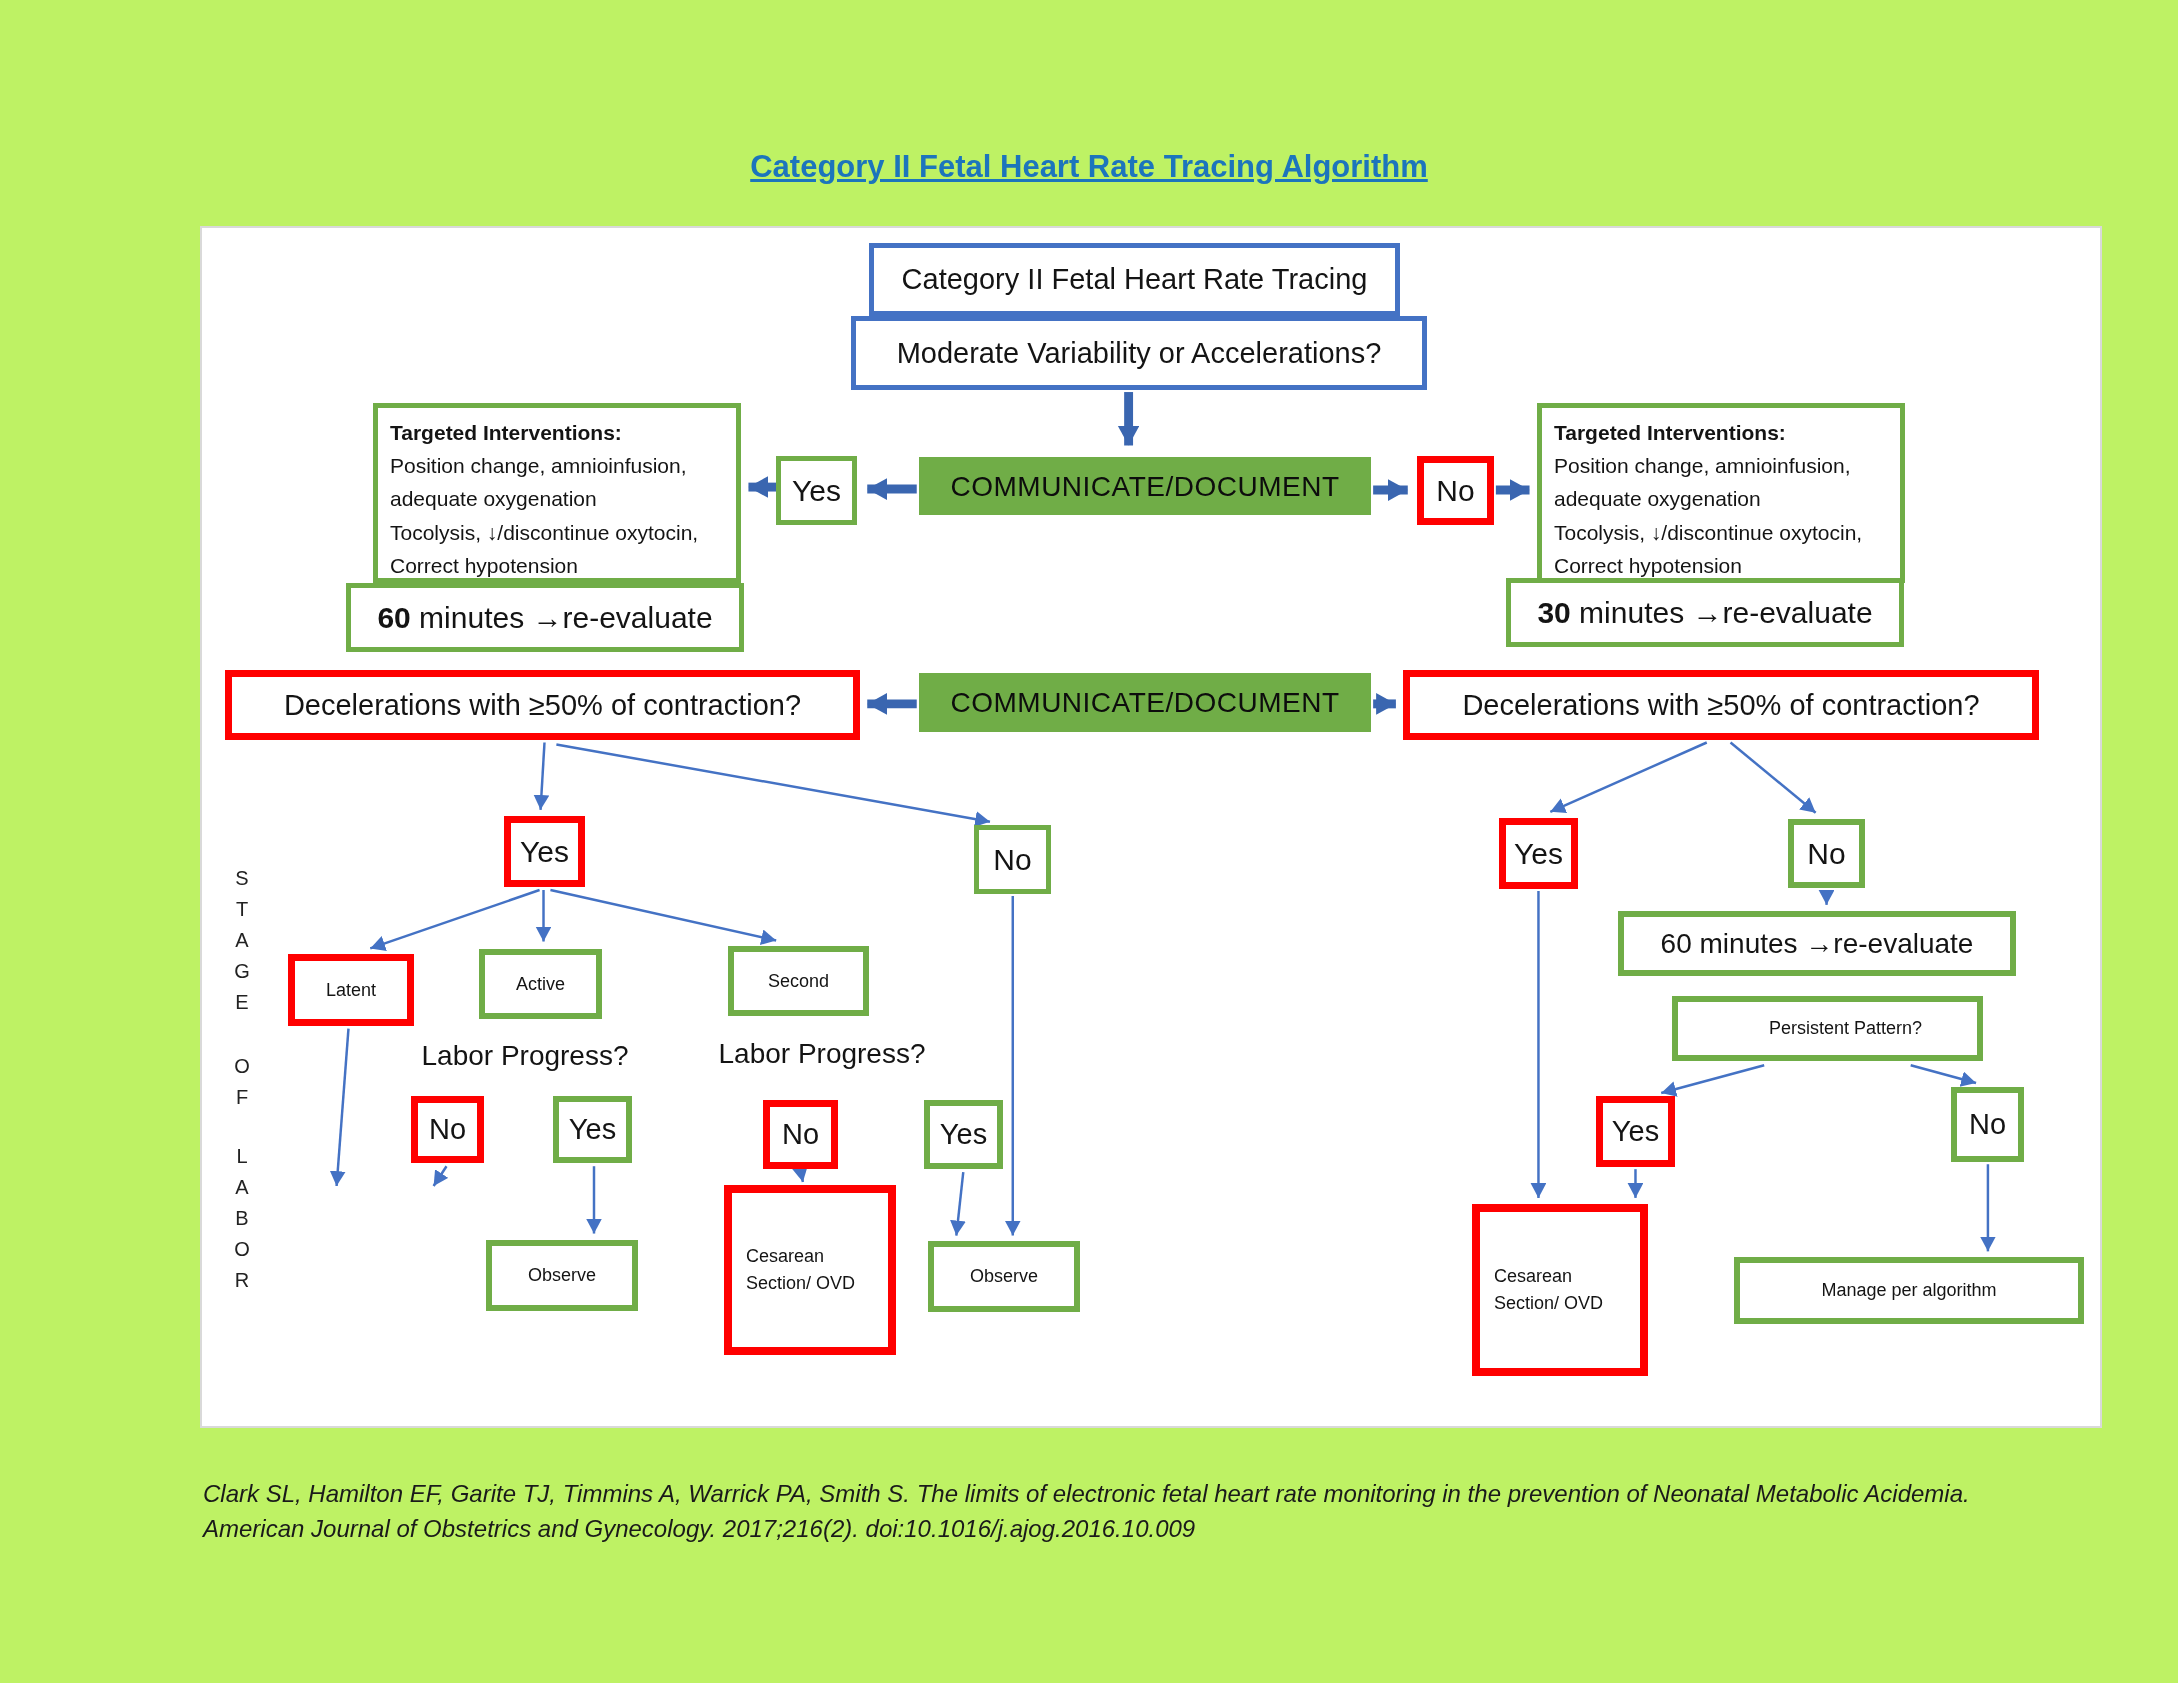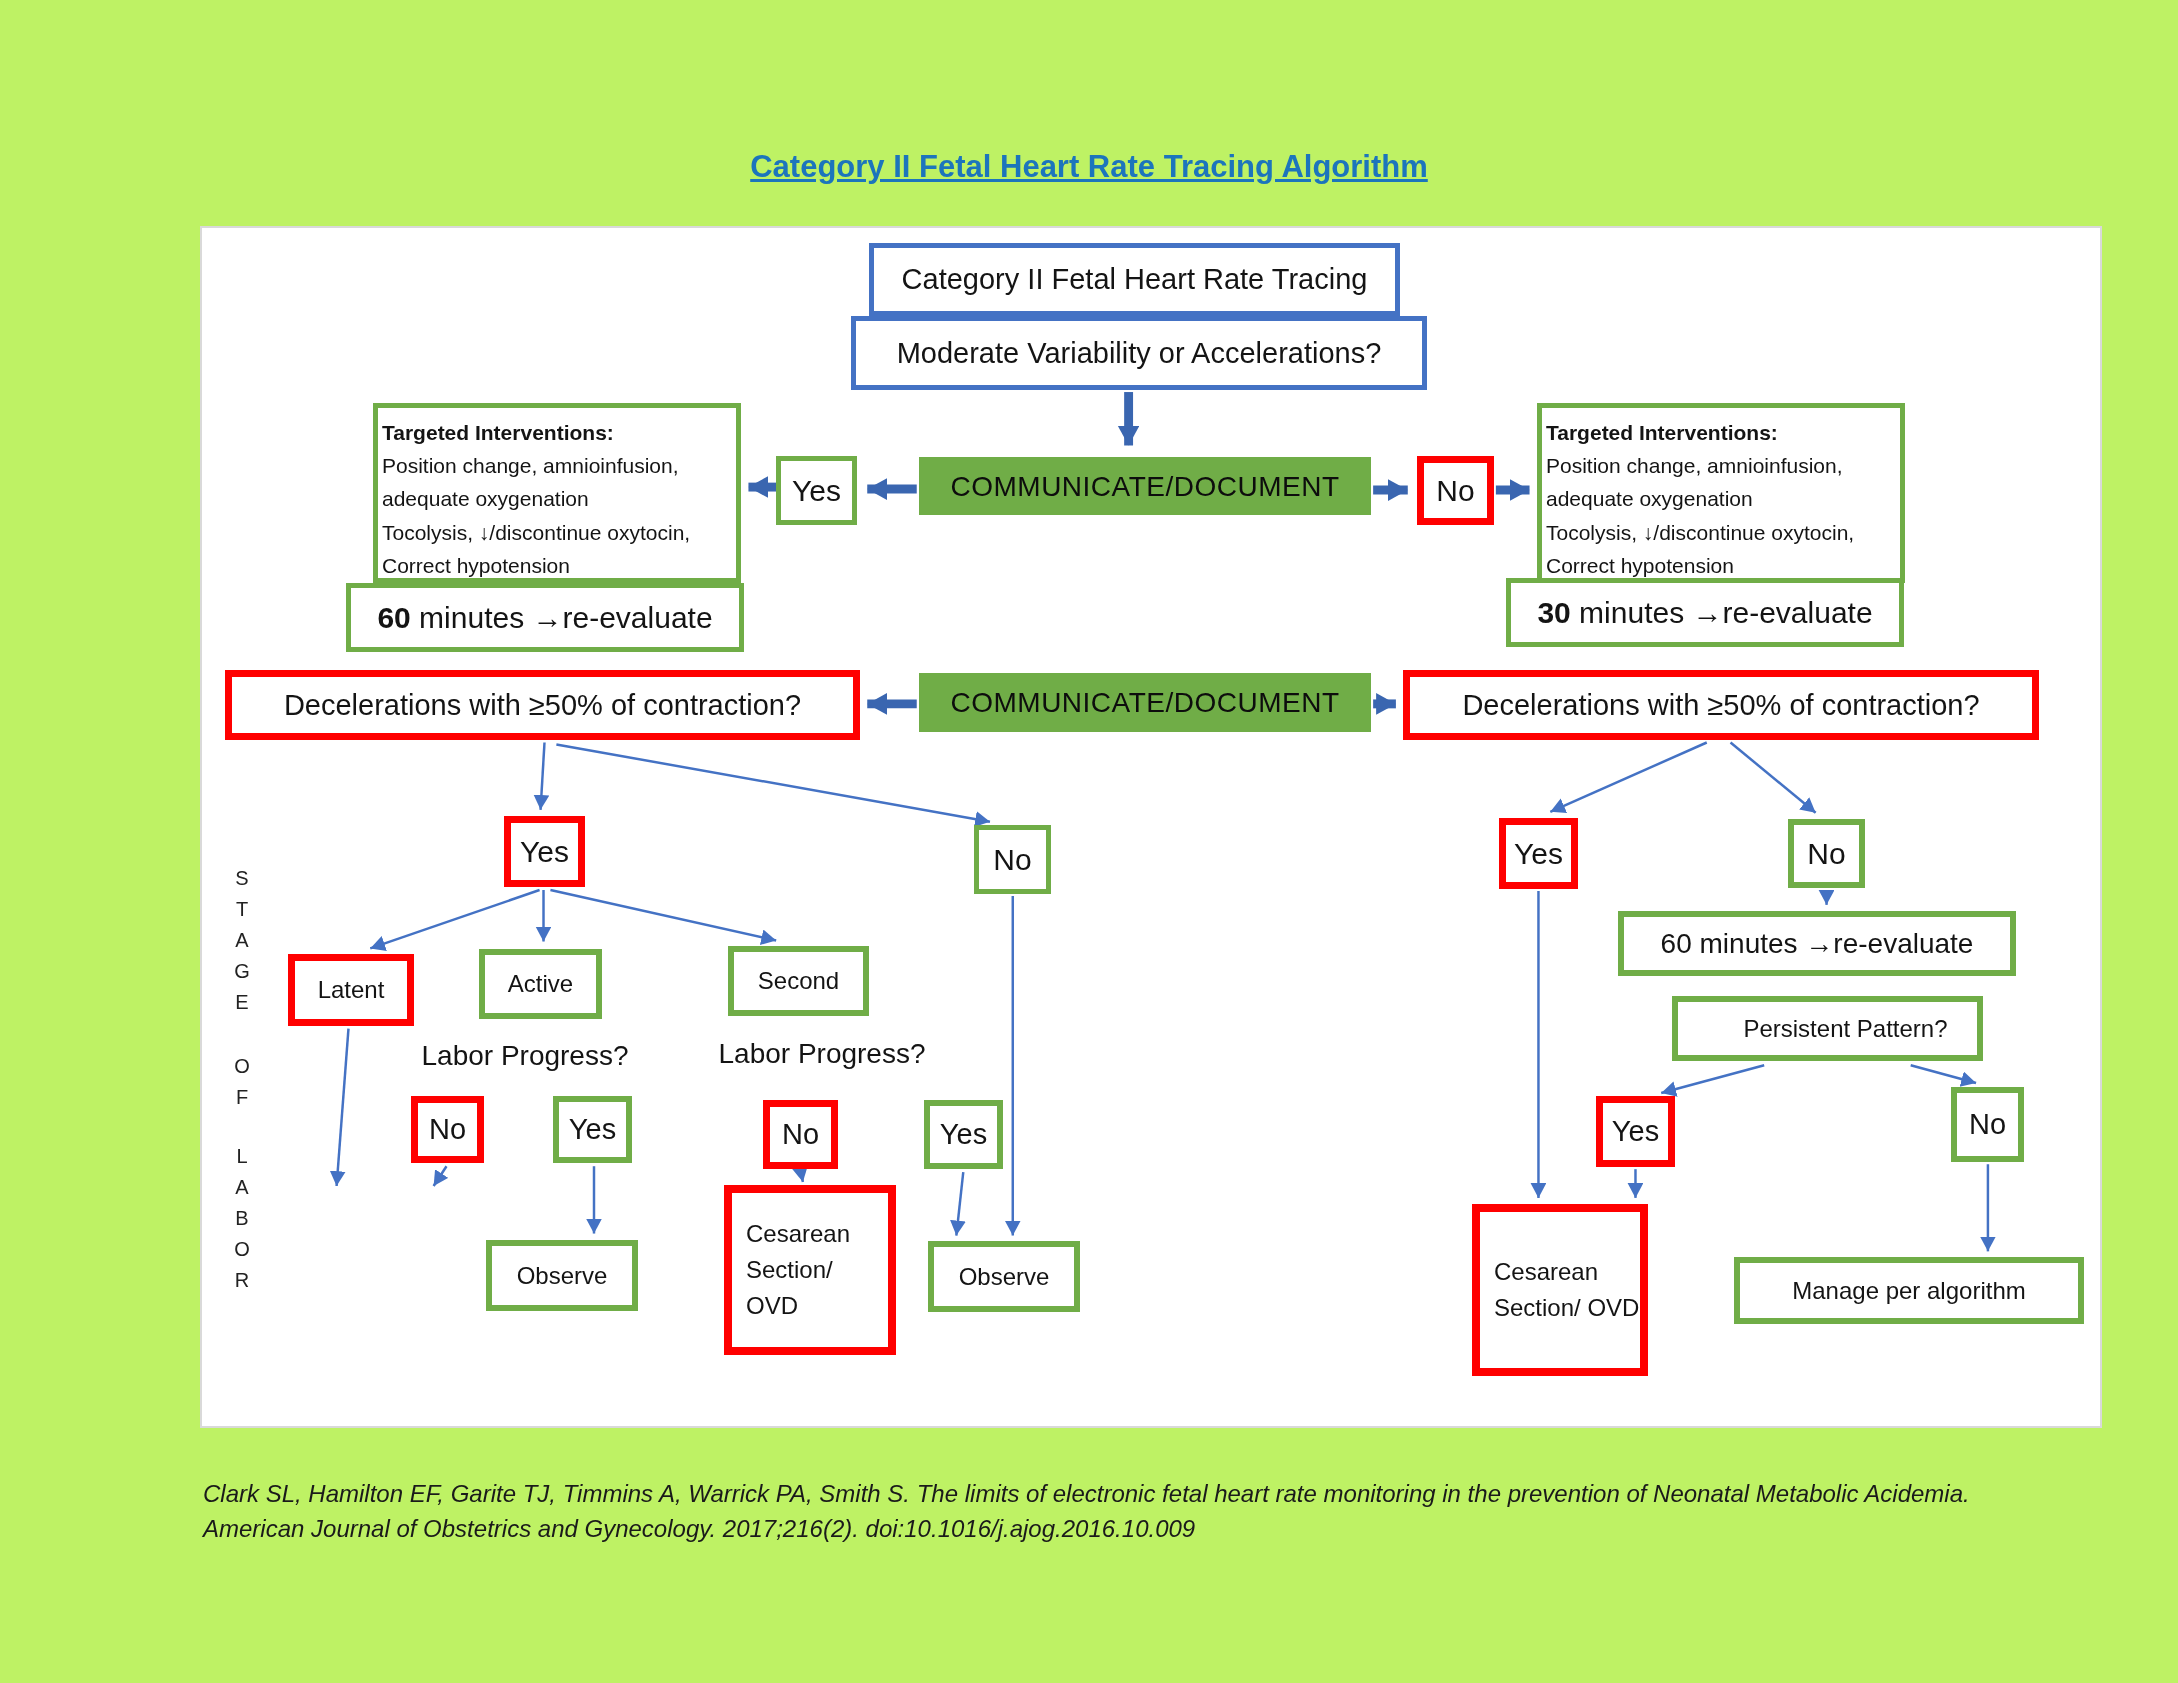--- a/index.html
+++ b/index.html
@@ -15,32 +15,32 @@
     position:absolute; top:149px; left:0; width:2178px; text-align:center;
     font-size:31px; font-weight:bold; text-decoration:underline; color:var(--title);
   }
   .frame{
     position:absolute; left:200px; top:226px; width:1902px; height:1202px;
     border:2px solid var(--frame); background:#fff; box-sizing:border-box;
   }
   .box{
     position:absolute; box-sizing:border-box; background:#fff;
     display:flex; align-items:center; justify-content:center; text-align:center;
-    font-size:24px; line-height:1.25; color:#141414;
+    font-size:18px; line-height:1.25; color:#141414;
   }
   .b-blue{border:5px solid var(--blue); font-size:29px;}
   .b-green{border:6px solid var(--green);}
   .b-green5{border:5px solid var(--green);}
   .b-red{border:7px solid var(--red);}
   .b-red8{border:8px solid var(--red);}
   .fill-green{background:var(--green); color:#0d0d0d; font-size:28px; letter-spacing:0.5px;}
   .leftalign{justify-content:flex-start; text-align:left; padding-left:14px; line-height:1.5;}
   .interv{
     align-items:flex-start; justify-content:flex-start; flex-direction:column;
-    text-align:left; font-size:21px; line-height:1.58; padding:8px 4px;
+    text-align:left; font-size:21px; line-height:1.58; padding:8px 12px;
   }
   .interv .hdr{font-weight:bold;}
   .reeval{font-size:30px;}
   .reeval .bnum{font-weight:bold;}
   .plain{position:absolute; font-size:28px; color:#141414; text-align:center;}
   .vword{
     position:absolute; left:231px; width:22px; font-size:20px; line-height:31px;
     word-break:break-all; color:#222; text-align:center;
   }
   .citation{

